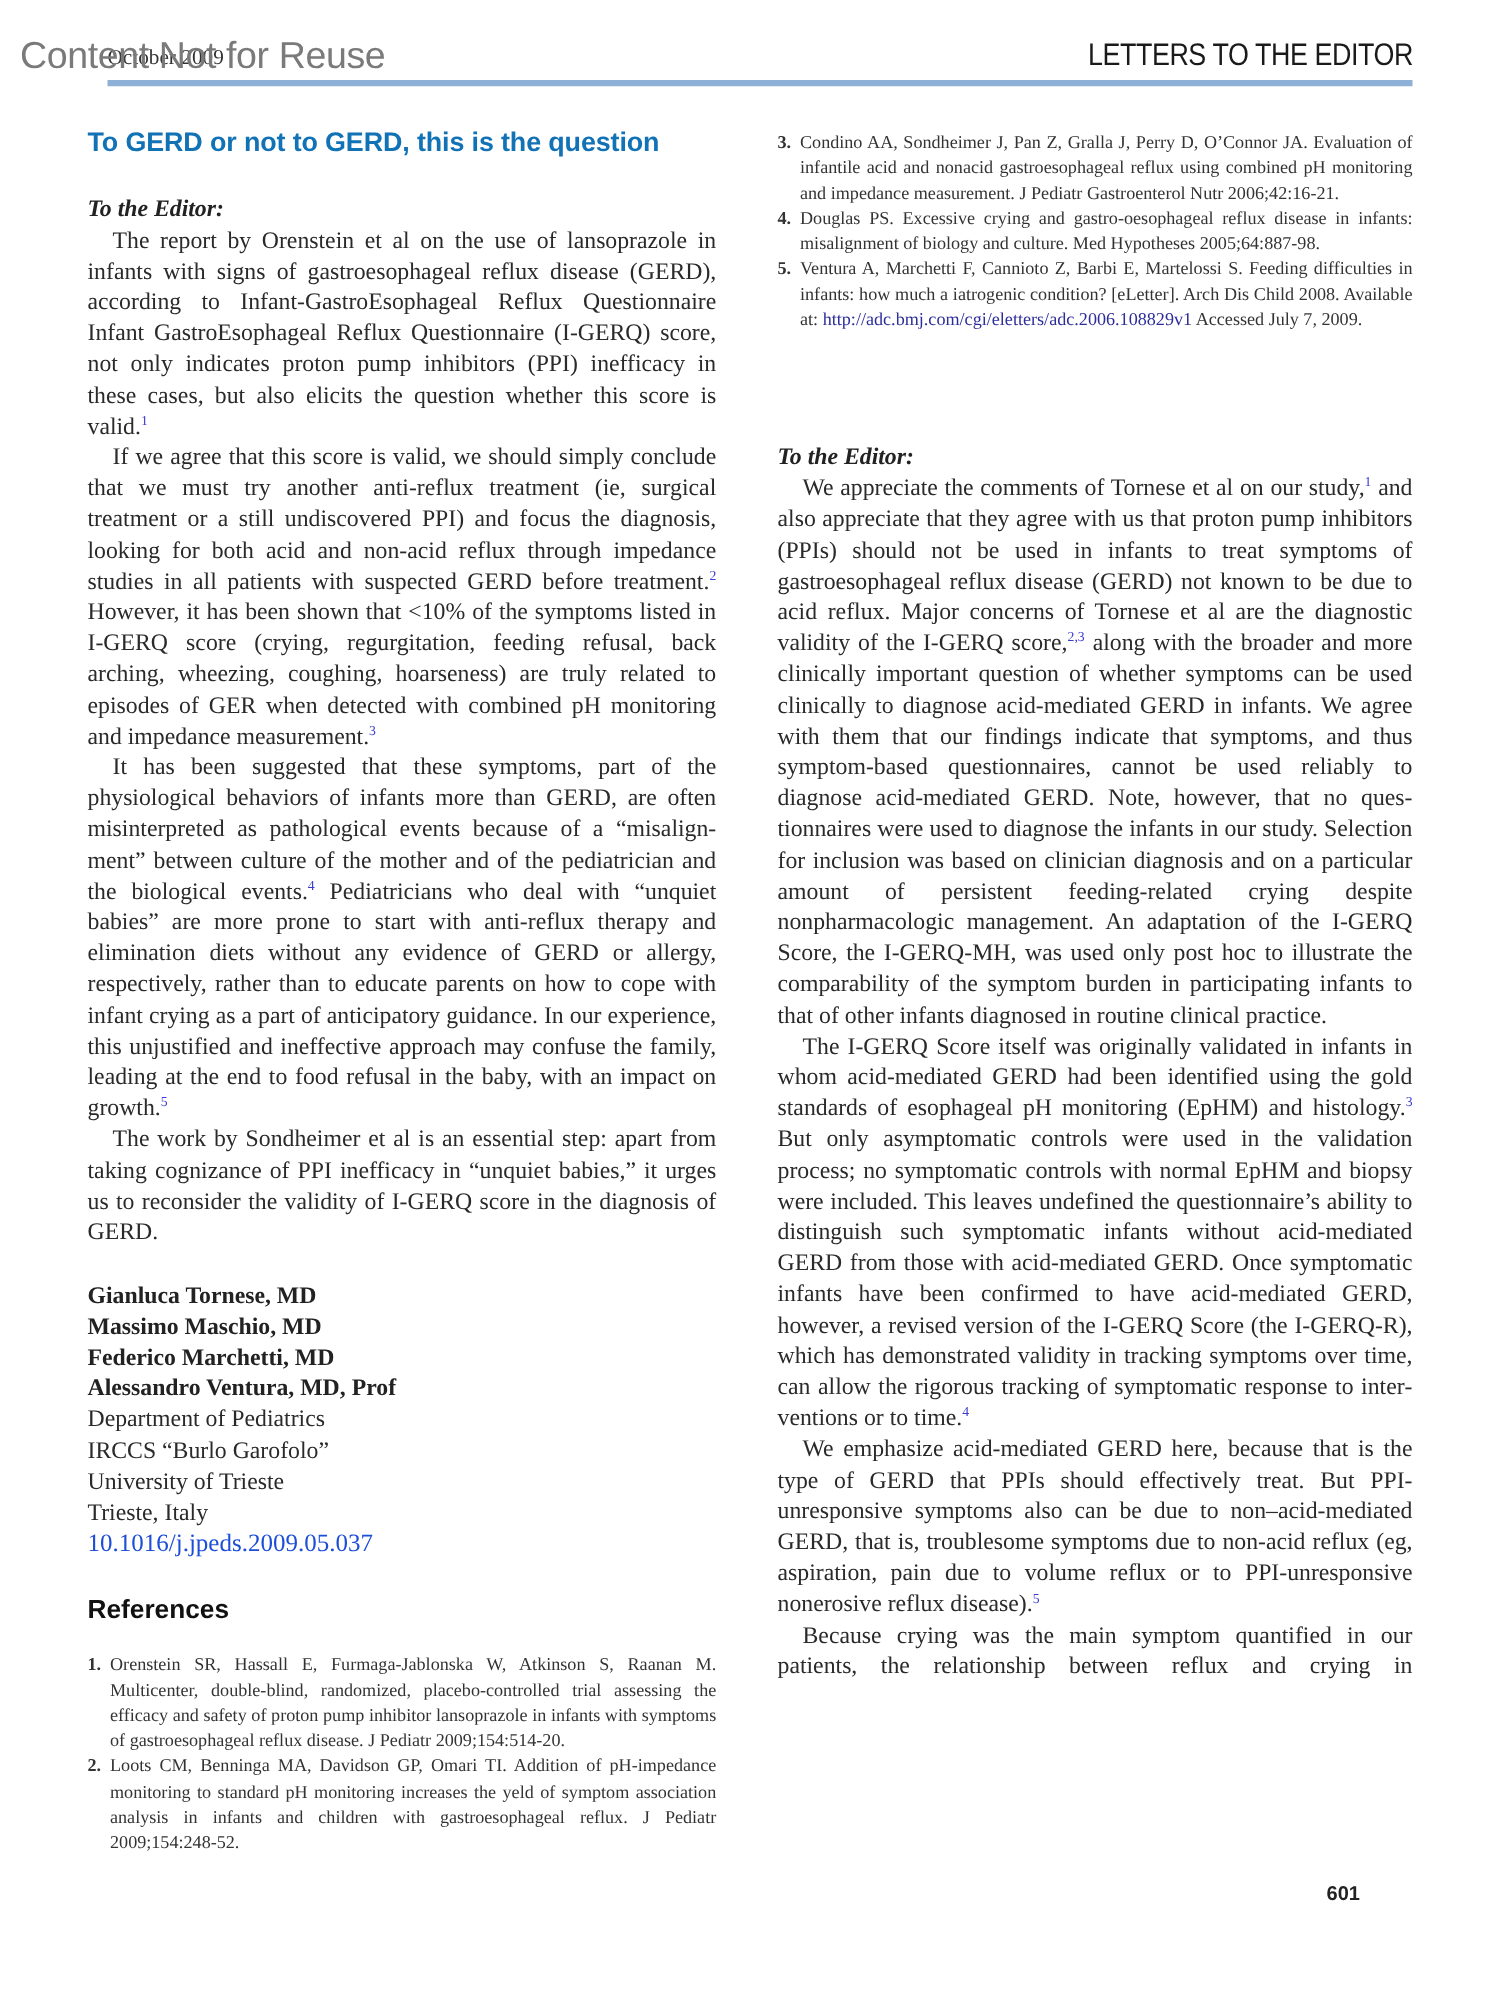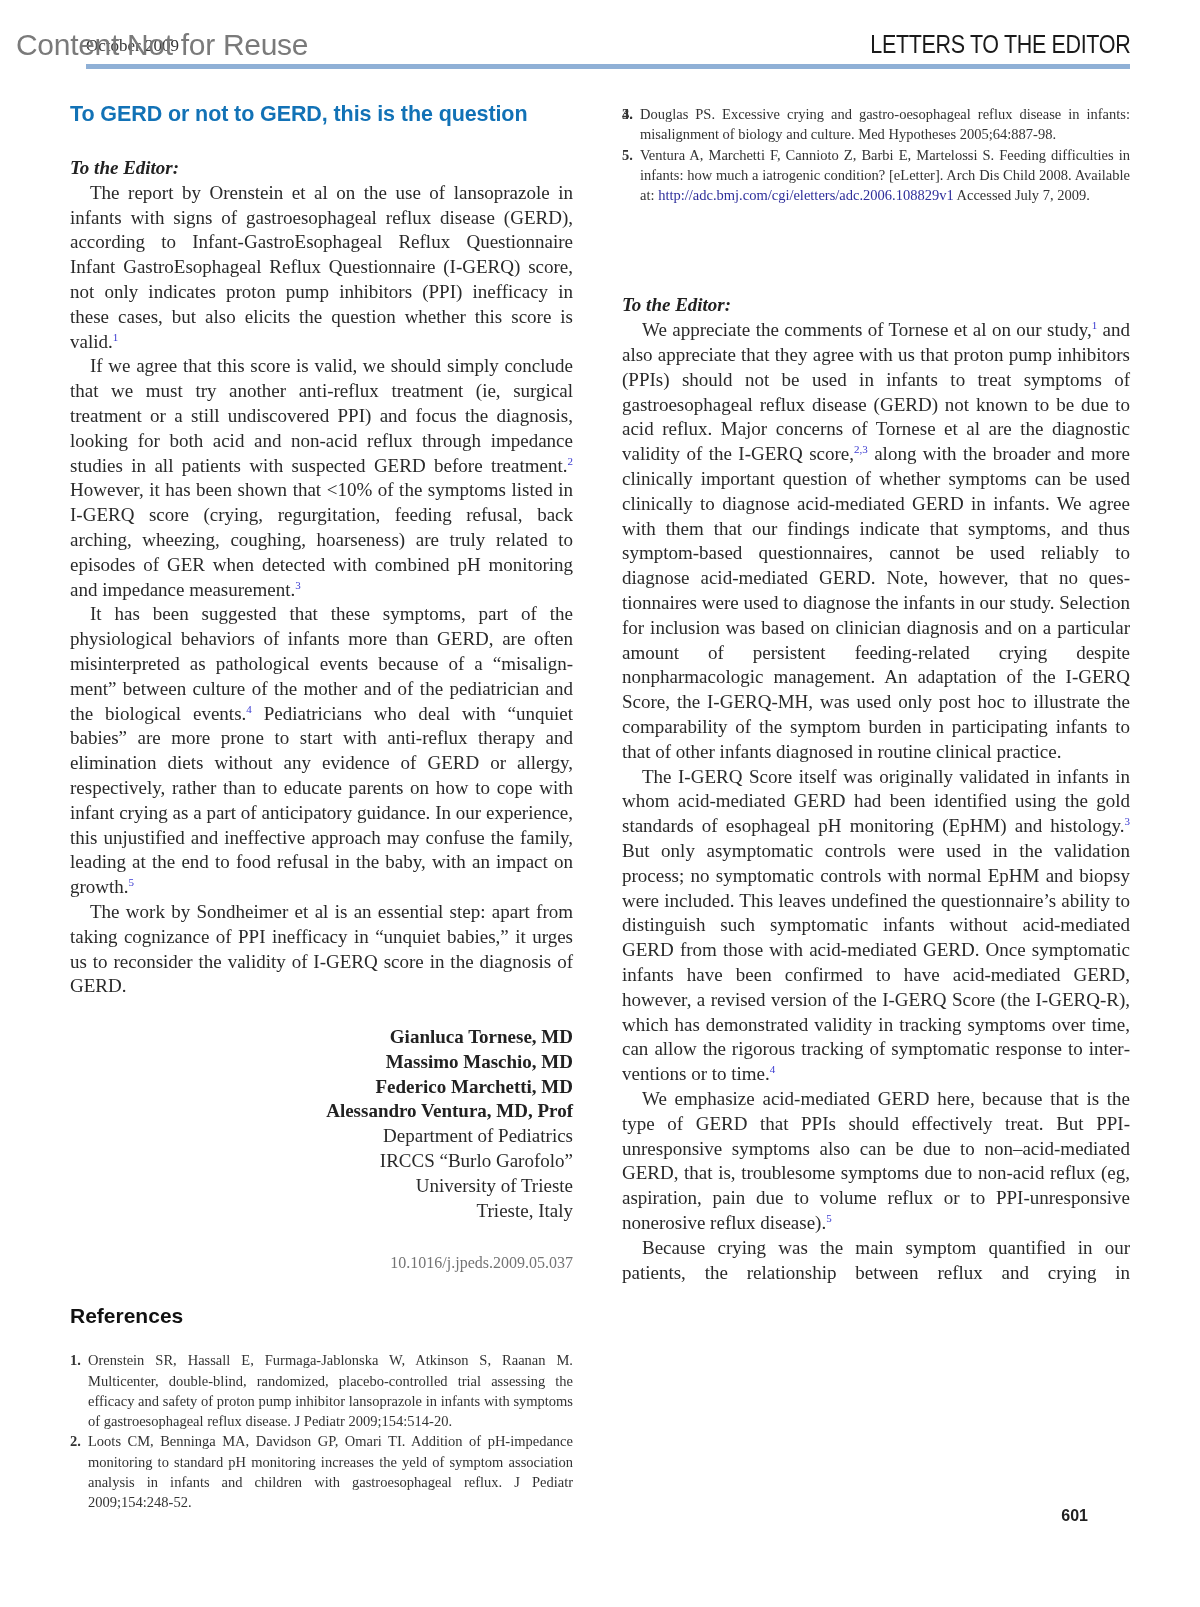--- a/index.html
+++ b/index.html
@@ -14,24 +14,24 @@
   .col { position: absolute; top: 96px; }
   .col-left { left: 70px; width: 503px; }
   .col-right { left: 622px; width: 508px; }
 
   .title { font-family: "Liberation Sans", sans-serif; font-weight: bold; color: #1272b6; font-size: 21.5px; line-height: 28px; letter-spacing: -0.1px; margin-top: 4px; }
   .reply-title { font-family: "Liberation Sans", sans-serif; font-weight: bold; color: #1272b6; font-size: 22px; line-height: 28px; }
   .salutation { font-style: italic; font-weight: bold; font-size: 19px; line-height: 24.8px; color: #222; }
   .para { font-size: 19px; line-height: 24.8px; text-align: justify; text-indent: 20px; hyphens: manual; }
   sup.ref { color: #3a3ad0; font-size: 11px; line-height: 0; vertical-align: 7px; }
 
-  .signature { text-align: right; font-size: 19px; line-height: 24.8px; margin-top: 26px; }
+  .signature { font-size: 19px; line-height: 24.8px; margin-top: 26px; }
   .signature .name { font-weight: bold; color: #222; }
   .signature .aff { color: #2a2a2a; }
-  .signature .doi { font-size: 16px; color: #737373; margin-top: 28px; }
+  .signature .doi { font-size: 20px; color: #1d4ed8; }
 
   .refs-title { font-family: "Liberation Sans", sans-serif; font-weight: bold; font-size: 21px; color: #111; margin-top: 28px; }
   .ref-list { list-style: none; font-size: 14.5px; line-height: 20.3px; color: #333; }
   .ref-item { position: relative; padding-left: 18px; text-align: justify; }
   .ref-num { position: absolute; left: 0; top: 0; font-weight: bold; }
   .ref-link { color: #2d2d9a; text-decoration: none; }
 
   .page-number { position: absolute; right: 112px; top: 1507px; font-family: "Liberation Sans", sans-serif; font-weight: bold; font-size: 16px; color: #222; text-align: right; }
 </style>
 </head>
@@ -67,21 +67,21 @@
   <h2 class="refs-title">References</h2>
   <div style="height:22px"></div>
   <ol class="ref-list">
     <li class="ref-item"><span class="ref-num">1.</span><span>Orenstein SR, Hassall E, Furmaga-Jablonska W, Atkinson S, Raanan M. Multicenter, double-blind, randomized, placebo-controlled trial assessing the efficacy and safety of proton pump inhibitor lansoprazole in infants with symptoms of gastroesophageal reflux disease. J Pediatr 2009;154:514-20.</span></li>
     <li class="ref-item"><span class="ref-num">2.</span><span>Loots CM, Benninga MA, Davidson GP, Omari TI. Addition of pH-impedance monitoring to standard pH monitoring increases the yeld of symptom association analysis in infants and children with gastroesopha­geal reflux. J Pediatr 2009;154:248-52.</span></li>
   </ol>
 </div>
 
 <div class="col col-right">
   <ol class="ref-list" style="margin-top:8px">
-    <li class="ref-item"><span class="ref-num">3.</span></li>
+    <li class="ref-item"><span class="ref-num">3.</span><span>Condino AA, Sondheimer J, Pan Z, Gralla J, Perry D, O’Connor JA. Eval­uation of infantile acid and nonacid gastroesophageal reflux using com­bined pH monitoring and impedance measurement. J Pediatr Gastroenterol Nutr 2006;42:16-21.</span></li>
     <li class="ref-item"><span class="ref-num">4.</span><span>Douglas PS. Excessive crying and gastro-oesophageal reflux disease in infants: misalignment of biology and culture. Med Hypotheses 2005;64:887-98.</span></li>
     <li class="ref-item"><span class="ref-num">5.</span><span>Ventura A, Marchetti F, Cannioto Z, Barbi E, Martelossi S. Feeding diffi­culties in infants: how much a iatrogenic condition? [eLetter]. Arch Dis Child 2008. Available at: </span><a class="ref-link">http://adc.bmj.com/cgi/eletters/adc.2006.108829v1</a><span> Accessed July 7, 2009.</span></li>
   </ol>
 
   <div style="height:40px"></div>
   <div style="height:48px"></div>
   <div class="salutation">To the Editor:</div>
 
   <p class="para"><span>We appreciate the comments of Tornese et al on our study,</span><sup class="ref">1</sup><span> and also appreciate that they agree with us that pro­ton pump inhibitors (PPIs) should not be used in infants to treat symptoms of gastroesophageal reflux disease (GERD) not known to be due to acid reflux. Major concerns of Tornese et al are the diagnostic validity of the I-GERQ score,</span><sup class="ref">2,3</sup><span> along with the broader and more clinically impor­tant question of whether symptoms can be used clinically to diagnose acid-mediated GERD in infants. We agree with them that our findings indicate that symptoms, and thus symptom-based questionnaires, cannot be used reliably to diagnose acid-mediated GERD. Note, however, that no ques­tionnaires were used to diagnose the infants in our study. Selection for inclusion was based on clinician diagnosis and on a particular amount of persistent feeding-related crying despite nonpharmacologic management. An adaptation of the I-GERQ Score, the I-GERQ-MH, was used only post hoc to illustrate the comparability of the symptom burden in participating infants to that of other infants diagnosed in routine clinical practice.</span></p>
   <p class="para"><span>The I-GERQ Score itself was originally validated in infants in whom acid-mediated GERD had been identified using the gold standards of esophageal pH monitoring (EpHM) and histology.</span><sup class="ref">3</sup><span> But only asymptomatic controls were used in the validation process; no symptomatic controls with normal EpHM and biopsy were included. This leaves undefined the questionnaire’s ability to distinguish such symptomatic infants without acid-mediated GERD from those with acid-mediated GERD. Once symptomatic infants have been confirmed to have acid-mediated GERD, however, a revised version of the I-GERQ Score (the I-GERQ-R), which has demonstrated validity in tracking symptoms over time, can allow the rigorous tracking of symptomatic response to inter­ventions or to time.</span><sup class="ref">4</sup></p>

